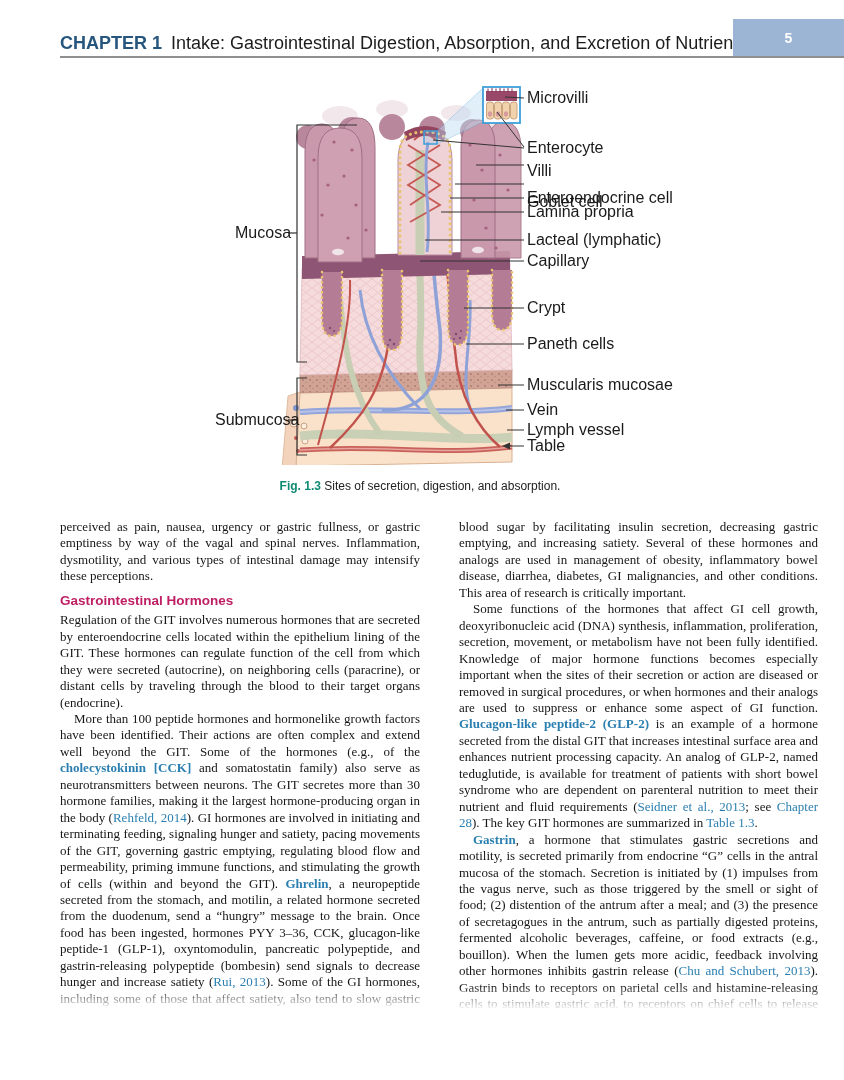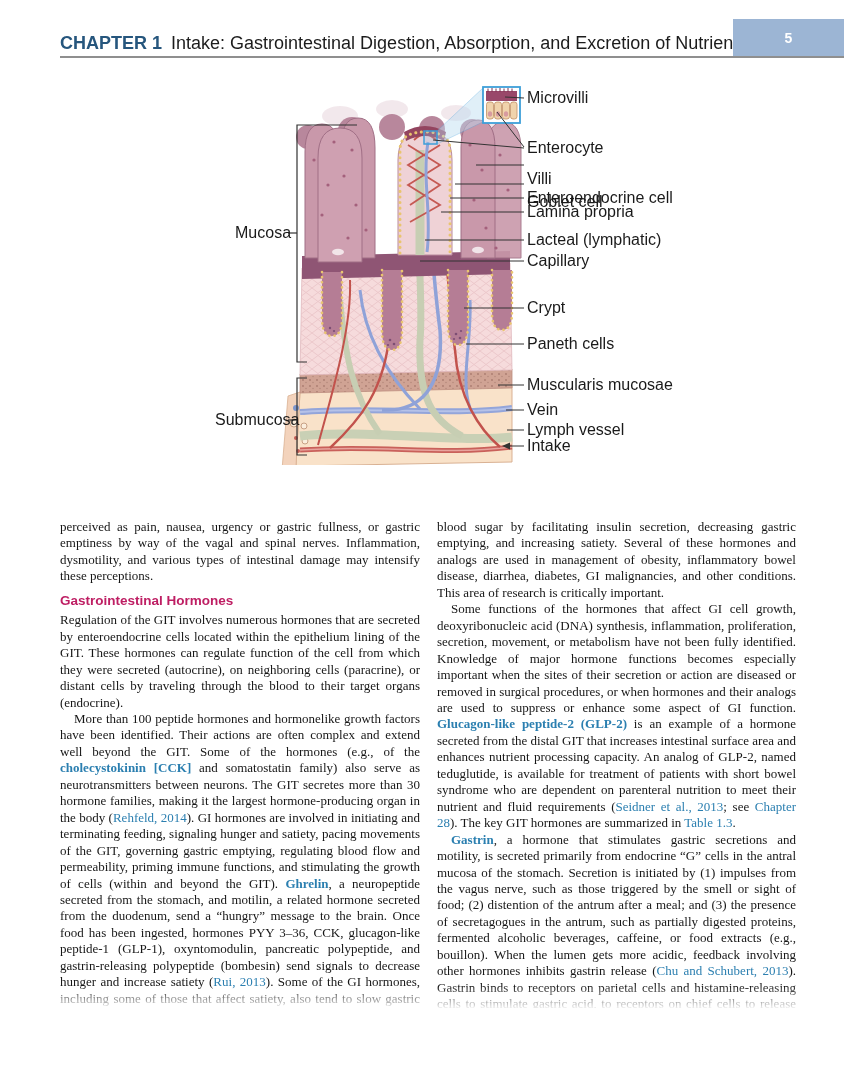--- a/index.html
+++ b/index.html
@@ -18,21 +18,21 @@
   .fig-label{position:absolute;font-family:"Liberation Sans",sans-serif;font-size:16px;
     color:#1a1a1a;white-space:nowrap;line-height:14px;}
   .fig-label-left{text-align:right;}
   .fig-caption{position:absolute;top:479px;left:160px;width:520px;text-align:center;
     font-family:"Liberation Sans",sans-serif;font-size:12px;color:#222222;}
   .fig-num{color:#0E8A74;font-weight:bold;}
   
   .col{position:absolute;top:519px;width:360px;text-align:justify;font-size:13px;
     line-height:16.45px;color:#161616;}
   .col-left{left:60px;}
-  .col-right{left:437px;width:359px;}
+  .col-right{left:459px;width:359px;}
   .col p{margin:0;}
   .col p.indent{text-indent:14px;}
   .col h2{font-family:"Liberation Sans",sans-serif;font-size:13.5px;color:#BE1E63;
     margin:8px 0 3px 0;text-align:left;}
   .seg-link{color:#2B7FB0;}
   .seg-term{color:#2B7FB0;font-weight:bold;}
   .fade-tail{max-height:33px;overflow:hidden;
     -webkit-mask-image:linear-gradient(#000 52%,rgba(0,0,0,0) 92%);
     mask-image:linear-gradient(#000 52%,rgba(0,0,0,0) 92%);}
   .fade{max-height:13px;overflow:hidden;opacity:.45;filter:blur(.4px);}
@@ -234,33 +234,34 @@
       <path d="M307,378 L297,378 L297,455 L307,455"></path>
       <line x1="288" y1="420" x2="297" y2="420"></line>
     </g>
   </svg>
 
   <div class="fig-label fig-label-left" style="left:235px;top:226px;width:52px;">Mucosa</div>
   <div class="fig-label fig-label-left" style="left:215px;top:413px;width:72px;">Submucosa</div>
 
   <div class="fig-label" style="left:527px;top:91px;">Microvilli</div>
   <div class="fig-label" style="left:527px;top:141px;">Enterocyte</div>
-  <div class="fig-label" style="left:527px;top:172px;text-align:center;">Villi</div>
+  <div class="fig-label" style="left:527px;top:164px;text-align:center;">Villi</div>
   <div class="fig-label" style="left:527px;top:167px;margin-top:28px;">Goblet cell</div>
   <div class="fig-label" style="left:527px;top:191px;">Enteroendocrine cell</div>
   <div class="fig-label" style="left:527px;top:205px;">Lamina propria</div>
   <div class="fig-label" style="left:527px;top:233px;">Lacteal (lymphatic)</div>
   <div class="fig-label" style="left:527px;top:254px;">Capillary</div>
   <div class="fig-label" style="left:527px;top:301px;">Crypt</div>
   <div class="fig-label" style="left:527px;top:337px;">Paneth cells</div>
   <div class="fig-label" style="left:527px;top:378px;">Muscularis mucosae</div>
   <div class="fig-label" style="left:527px;top:403px;">Vein</div>
   <div class="fig-label" style="left:527px;top:423px;">Lymph vessel</div>
-  <div class="fig-label" style="left:527px;top:439px;">Intake</div>
-
+  <div class="fig-label" style="left:527px;top:439px;">Table</div>
+
+  <div class="fig-caption"><span class="fig-num">Fig. 1.3</span><span> Sites of secretion, digestion, and absorption.</span></div>
 
   <div class="col col-left">
       <p><span>perceived as pain, nausea, urgency or gastric fullness, or gastric emptiness by way of the vagal and spinal nerves. Inflammation, dysmotility, and various types of intestinal damage may intensify these perceptions.</span></p>
       <h2>Gastrointestinal Hormones</h2>
       <p><span>Regulation of the GIT involves numerous hormones that are secreted by enteroendocrine cells located within the epithelium lining of the GIT. These hormones can regulate function of the cell from which they were secreted (autocrine), on neighboring cells (paracrine), or distant cells by traveling through the blood to their target organs (endocrine).</span></p>
       <p class="indent"><span>More than 100 peptide hormones and hormonelike growth factors have been identified. Their actions are often complex and extend well beyond the GIT. Some of the hormones (e.g., of the </span><span class="seg-term">cholecystokinin [CCK]</span><span> and somatostatin family) also serve as neurotransmitters between neurons. The GIT secretes more than 30 hormone families, making it the largest hormone-producing organ in the body (</span><span class="seg-link">Rehfeld, 2014</span><span>). GI hormones are involved in initiating and terminating feeding, signaling hunger and satiety, pacing movements of the GIT, governing gastric emptying, regulating blood flow and permeability, priming immune functions, and stimulating the growth of cells (within and beyond the GIT). </span><span class="seg-term">Ghrelin</span><span>, a neuropeptide secreted from the stomach, and motilin, a related hormone secreted from the duodenum, send a “hungry” message to the brain. Once food has been ingested, hormones PYY 3–36, CCK, glucagon-like peptide-1 (GLP-1), oxyntomodulin, pancreatic polypeptide, and gastrin-releasing polypeptide (bombesin) send signals to decrease hunger and increase satiety (</span><span class="seg-link">Rui, 2013</span><span>). Some of the GI hormones, including some of those that affect satiety, also tend to slow gastric emptying and decrease secretions (e.g., somatostatin). Other GI hormones (e.g., motilin) increase motility.</span></p>
       <p class="indent fade-tail"><span>The signaling agents of the GIT also are involved in several metabolic functions.</span></p>
     </div>
   <div class="col col-right">
       <p><span>blood sugar by facilitating insulin secretion, decreasing gastric emptying, and increasing satiety. Several of these hormones and analogs are used in management of obesity, inflammatory bowel disease, diarrhea, diabetes, GI malignancies, and other conditions. This area of research is critically important.</span></p>

